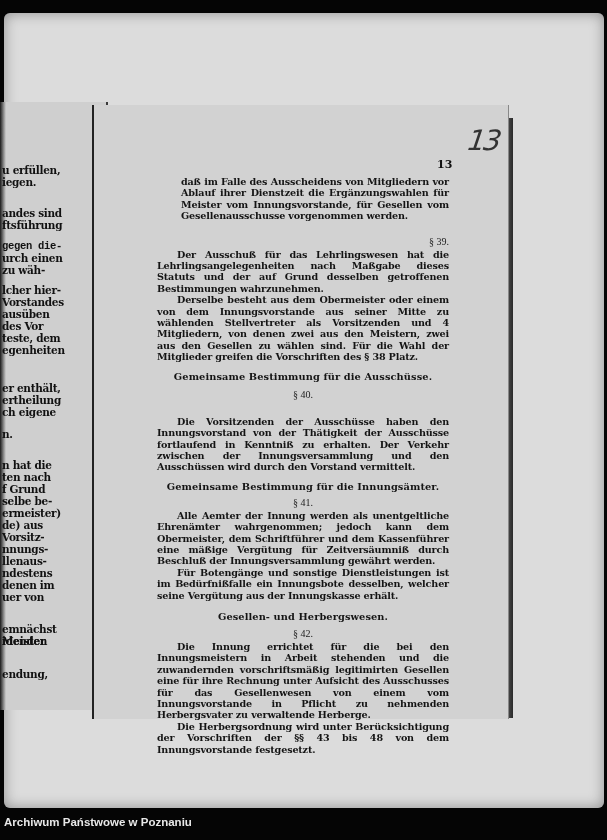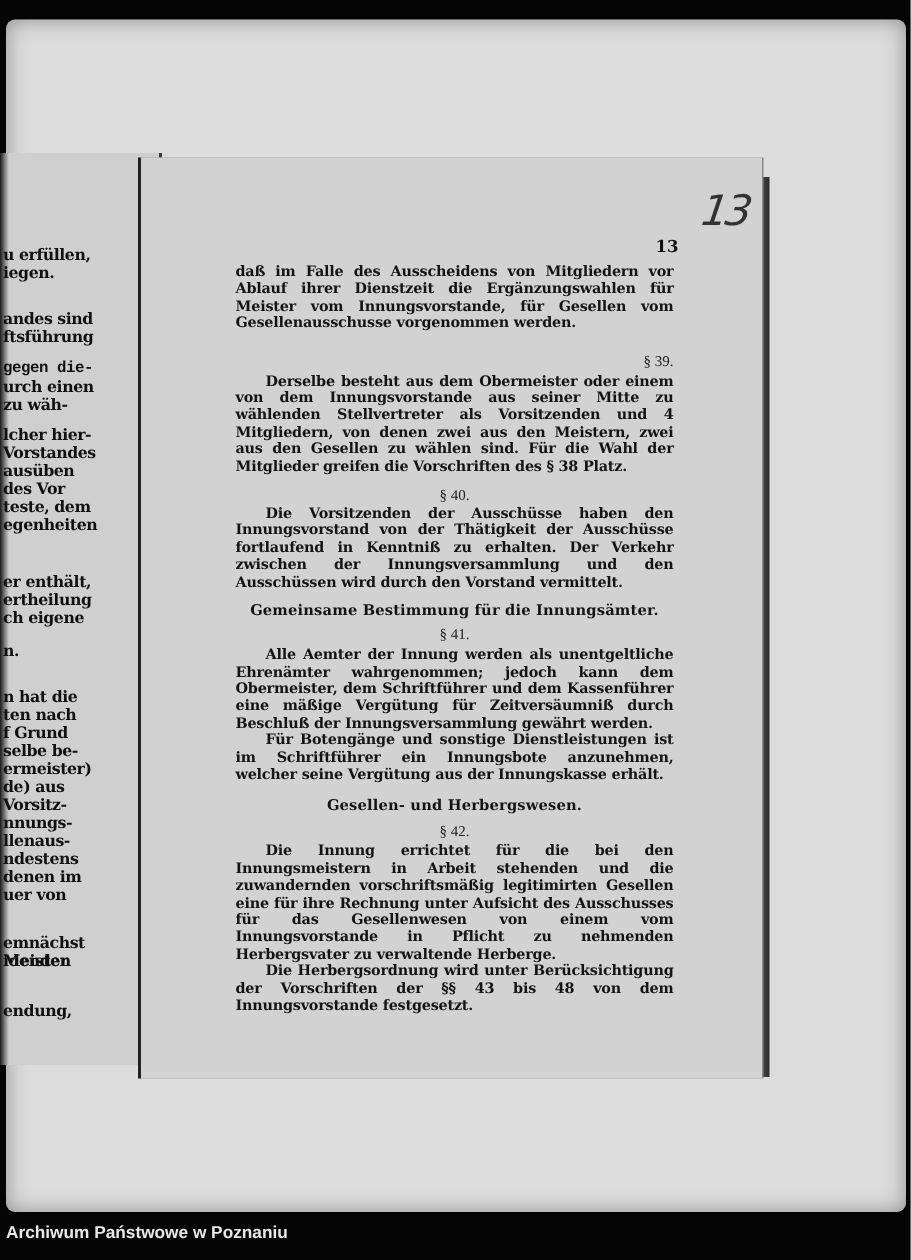--- a/index.html
+++ b/index.html
@@ -105,37 +105,39 @@
     </div>
 </div>
 
 <div class="right-shadow"></div>
 <div class="right-page"></div>
 
 <div class="handnum">13</div>
 <div class="pagenum">13</div>
 
 <div class="text-block" style="top:176px;">
-  <p class="p" style="margin-bottom:14px;">daß im Falle des Ausscheidens von Mitgliedern vor Ablauf ihrer Dienstzeit die Ergänzungswahlen für Meister vom Innungsvorstande, für Gesellen vom Gesellenausschusse vorgenommen werden.</p>
+  <p class="p" style="margin-bottom:14px;margin-left:24px;">daß im Falle des Ausscheidens von Mitgliedern vor Ablauf ihrer Dienstzeit die Ergänzungswahlen für Meister vom Innungsvorstande, für Gesellen vom Gesellenausschusse vorgenommen werden.</p>
 
   <div>
     <p class="section" style="margin:3px 0 2px;text-align:right;">§ 39.</p>
+    <p class="p indent">Der Ausschuß für das Lehrlingswesen hat die Lehrlingsangelegenheiten nach Maßgabe dieses Statuts und der auf Grund desselben getroffenen Bestimmungen wahrzunehmen.</p>
     <p class="p indent">Derselbe besteht aus dem Obermeister oder einem von dem Innungsvorstande aus seiner Mitte zu wählenden Stellvertreter als Vorsitzenden und 4 Mitgliedern, von denen zwei aus den Meistern, zwei aus den Gesellen zu wählen sind. Für die Wahl der Mitglieder greifen die Vorschriften des § 38 Platz.</p>
   </div>
 
   <div style="margin-top:8px;">
-    <p class="section" style="margin:7px 0 1px;">§ 40.</p>
+    <p class="heading">Gemeinsame Bestimmung für die Ausschüsse.</p>
+    <p class="section" style="margin:7px 0 16px;">§ 40.</p>
     <p class="p indent">Die Vorsitzenden der Ausschüsse haben den Innungsvorstand von der Thätigkeit der Ausschüsse fortlaufend in Kenntniß zu erhalten. Der Verkehr zwischen der Innungsversammlung und den Ausschüssen wird durch den Vorstand vermittelt.</p>
   </div>
 
   <div style="margin-top:8px;">
     <p class="heading">Gemeinsame Bestimmung für die Innungsämter.</p>
     <p class="section" style="margin:5px 0 2px;">§ 41.</p>
     <p class="p indent">Alle Aemter der Innung werden als unentgeltliche Ehrenämter wahrgenommen; jedoch kann dem Obermeister, dem Schriftführer und dem Kassenführer eine mäßige Vergütung für Zeitversäumniß durch Beschluß der Innungsversammlung gewährt werden.</p>
-    <p class="p indent">Für Botengänge und sonstige Dienstleistungen ist im Schriftführer ein Innungsbote anzunehmen, welcher seine Vergütung aus der Innungskasse erhält.</p>
+    <p class="p indent">Für Botengänge und sonstige Dienstleistungen ist im Bedürfnißfalle ein Innungsbote desselben, welcher seine Vergütung aus der Innungskasse erhält.</p>
   </div>
 
   <div style="margin-top:10px;">
     <p class="heading">Gesellen- und Herbergswesen.</p>
     <p class="section" style="margin:6px 0 2px;">§ 42.</p>
     <p class="p indent">Die Innung errichtet für die bei den Innungsmeistern in Arbeit stehenden und die zuwandernden vorschriftsmäßig legitimirten Gesellen eine für ihre Rechnung unter Aufsicht des Ausschusses für das Gesellenwesen von einem vom Innungsvorstande in Pflicht zu nehmenden Herbergsvater zu verwaltende Herberge.</p>
     <p class="p indent">Die Herbergsordnung wird unter Berücksichtigung der Vorschriften der §§ 43 bis 48 von dem Innungsvorstande festgesetzt.</p>
   </div>
 </div>
 

